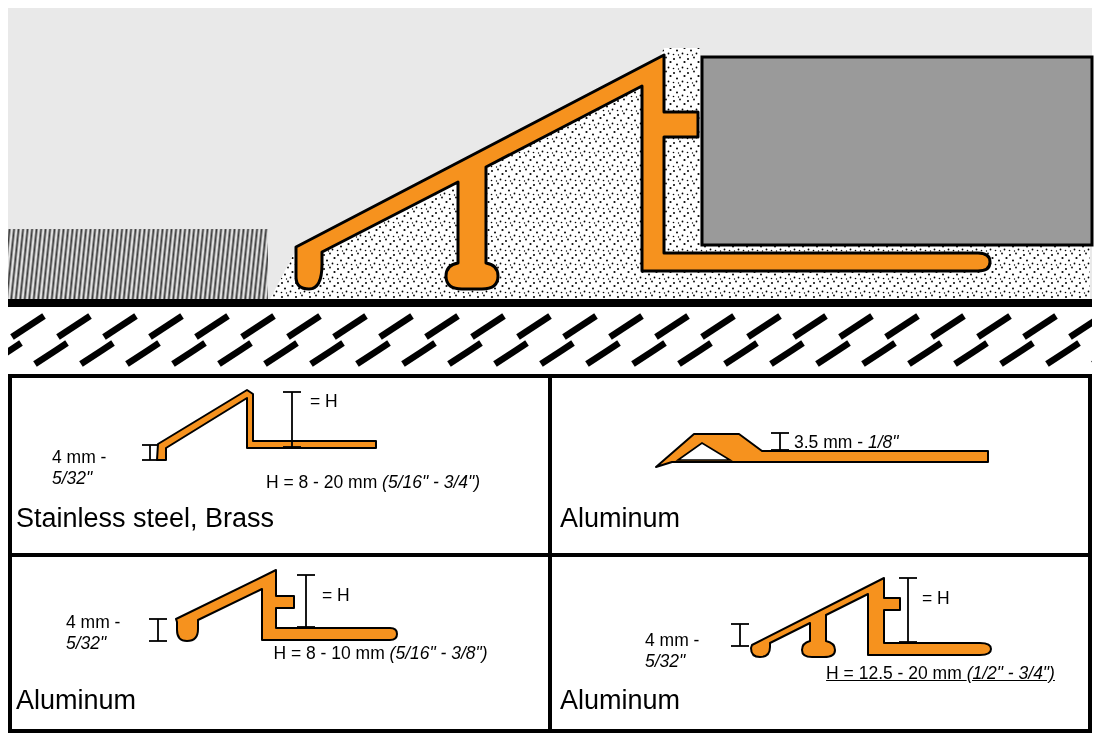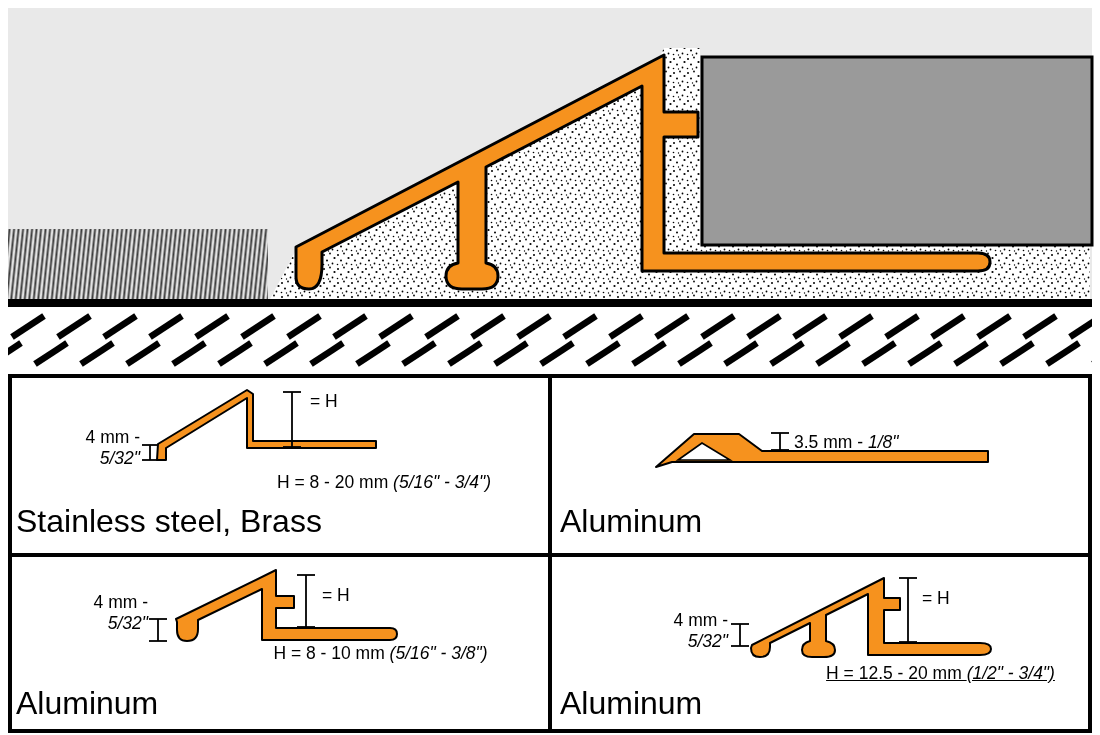--- a/index.html
+++ b/index.html
@@ -6,24 +6,24 @@
   html,body { background:#ffffff; }
   body { font-family:"Liberation Sans", sans-serif; }
   .page { position:relative; width:1100px; height:735px; background:#fff; overflow:hidden; }
   .page > svg { position:absolute; left:0; top:0; }
   .orange  { fill:var(--profile,#F6921E); stroke:#000; stroke-width:3; stroke-linejoin:round; }
   .orange2 { fill:var(--profile,#F6921E); stroke:#000; stroke-width:2; stroke-linejoin:round; }
   .tile-rect { fill:var(--tile,#9A9A9A); stroke:#000; stroke-width:3; }
   .dimline { stroke:#000; stroke-width:1.8; }
   .txt { position:absolute; color:#000; white-space:nowrap; }
   .dim-txt { font-size:17.5px; line-height:1.18; }
-  .right  { text-align:right; }
+  .right  { text-align:left;margin-top:20px; }
   .center { text-align:center; white-space:nowrap; }
   .ital { font-style:italic; }
-  .variant-label { font-size:32px; line-height:1.1; }
+  .variant-label { font-size:27px; line-height:1.1; }
 </style>
 </head>
 <body>
 
 <div class="page">
 
   <svg width="1100" height="735" viewBox="0 0 1100 735">
     <defs>
       <pattern id="stipple" width="14" height="14" patternUnits="userSpaceOnUse">
         <rect width="14" height="14" fill="#ffffff"></rect>
@@ -111,21 +111,21 @@
         <line x1="908" y1="578" x2="908" y2="642"></line>
         <line x1="899" y1="578" x2="917" y2="578"></line>
         <line x1="899" y1="642" x2="917" y2="642"></line>
       </g>
     </g>
   </svg>
 
   <div class="txt dim-txt right" style="left:52px; top:427px; width:88px;">4 mm -</div>
   <div class="txt dim-txt right ital" style="left:52px; top:448px; width:88px;">5/32"</div>
   <div class="txt dim-txt" style="left:310px; top:391px;">= H</div>
-  <div class="txt dim-txt center" style="left:234px; top:472px; width:300px;">
+  <div class="txt dim-txt center" style="left:223px; top:472px; width:300px;">
     <span>H = 8 - 20 mm </span><span class="ital">(5/16" - 3/4")</span>
   </div>
   <div class="txt variant-label" style="left:16px; top:504px;">Stainless steel, Brass</div>
 
   <div class="txt dim-txt" style="left:794px; top:432px;">
     <span>3.5 mm - </span><span class="ital">1/8"</span>
   </div>
   <div class="txt variant-label" style="left:560px; top:504px;">Aluminum</div>
 
   <div class="txt dim-txt right" style="left:66px; top:592px; width:82px;">4 mm -</div>

